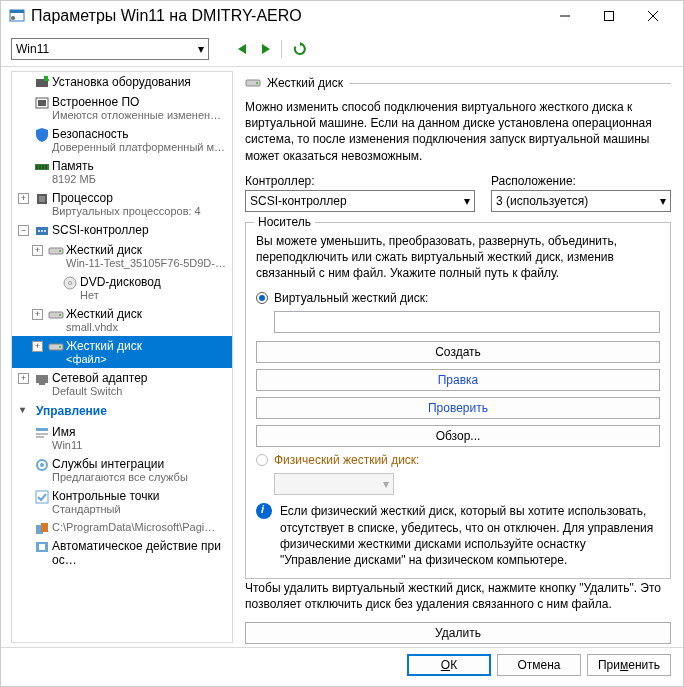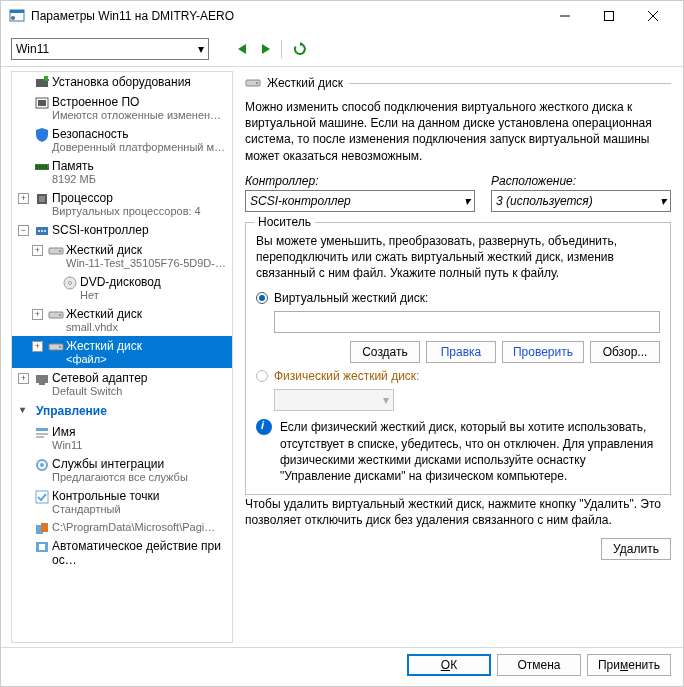--- a/index.html
+++ b/index.html
@@ -1,19 +1,19 @@
 <!DOCTYPE html>
 <html><head>
 <meta charset="utf-8">
 <style>
 * { box-sizing: border-box; margin: 0; padding: 0; font-family: "Segoe UI", Tahoma, sans-serif; font-size: 12px; }
 body { background: #fff; width: 684px; height: 687px; overflow: hidden; border: 1px solid #ccc; }
 .titlebar { height: 30px; display: flex; align-items: center; padding: 0 8px; }
 .titlebar .app-icon { width: 16px; height: 16px; margin-right: 6px; }
-.titlebar .title { flex: 1; font-size: 12px; color: #000; }
+.titlebar .title { flex: 1; font-size: 16px; color: #000; }
 .titlebar .win-btn { width: 44px; height: 30px; display: flex; align-items: center; justify-content: center; color: #000; }
 .toolbar { height: 36px; display: flex; align-items: center; border-bottom: 1px solid #d9d9d9; padding: 0 10px; gap: 6px; }
 .vm-select { width: 198px; height: 22px; border: 1px solid #7a7a7a; background: #fff; padding: 0 4px; display: flex; align-items: center; justify-content: space-between; }
 .nav-btn { width: 18px; height: 18px; display: flex; align-items: center; justify-content: center; }
 .content { display: flex; height: 580px; }
 .sidebar { width: 222px; border: 1px solid #d9d9d9; margin: 4px 0 4px 10px; overflow: hidden; }
 .sidebar-section { font-weight: 700; color: #0066cc; padding: 4px 6px 4px 24px; border-bottom: none; position: relative; }
 .sidebar-section::before { content: "▾"; position: absolute; left: 8px; color: #555; font-size: 10px; }
 .tree-item { padding: 3px 4px 3px 40px; position: relative; cursor: default; }
 .tree-item.lvl2 { padding-left: 54px; }
@@ -24,33 +24,33 @@
 .tree-item .sub { display: block; color: #6b6b6b; font-size: 11px; white-space: nowrap; overflow: hidden; text-overflow: ellipsis; }
 .tree-item .ticon { position: absolute; left: 22px; top: 3px; width: 16px; height: 16px; }
 .tree-item.lvl2 .ticon { left: 36px; }
 .tree-item.lvl3 .ticon { left: 50px; }
 .tree-item .expander { position: absolute; left: 6px; top: 5px; width: 11px; height: 11px; border: 1px solid #999; display: flex; align-items: center; justify-content: center; font-size: 9px; line-height: 1; color: #555; background: #fff; }
 .tree-item.lvl2 .expander { left: 20px; }
 .main { flex: 1; padding: 8px 12px 8px 12px; overflow: hidden; }
 .section-hdr { display: flex; align-items: center; gap: 6px; margin-bottom: 8px; }
 .section-hdr .line { flex: 1; height: 1px; background: #c0c0c0; }
 .desc { color: #000; line-height: 1.35; margin-bottom: 10px; }
-.row { display: flex; gap: 16px; margin-bottom: 10px; font-style: italic; }
+.row { display: flex; gap: 16px; margin-bottom: 10px; }
 .field { display: flex; flex-direction: column; gap: 2px; }
 .field label { font-size: 12px; }
 .select { height: 22px; border: 1px solid #7a7a7a; background: #fff; padding: 0 4px; display: flex; align-items: center; justify-content: space-between; }
 .groupbox { border: 1px solid #c0c0c0; position: relative; padding: 10px 10px 10px 10px; margin-bottom: 1px; }
 .groupbox > .legend { position: absolute; top: -8px; left: 8px; background: #fff; padding: 0 4px; color: #000; }
 .radio-row { display: flex; align-items: center; gap: 6px; margin: 6px 0; }
 .radio-row.disabled { color: #a16207; }
 .radio { width: 12px; height: 12px; border: 1px solid #555; border-radius: 50%; display: inline-flex; align-items: center; justify-content: center; }
 .radio.checked::after { content: ""; width: 6px; height: 6px; background: #0066cc; border-radius: 50%; }
 .radio.disabled { border-color: #bbb; }
 .textfield { height: 22px; border: 1px solid #abadb3; width: 100%; background: #fff; margin: 2px 0 8px 18px; width: calc(100% - 18px); }
-.btn-row { display: flex; gap: 6px; justify-content: flex-end; }
+.btn-row { display: flex; gap: 6px; justify-content: flex-end; flex-direction: column; }
 .btn, .dlg-btn { height: 22px; min-width: 70px; border: 1px solid #adadad; background: #fdfdfd; padding: 0 10px; display: inline-flex; align-items: center; justify-content: center; cursor: default; }
 .btn.disabled { color: #1d4ed8; }
 .info-row { display: flex; gap: 8px; margin-top: 8px; align-items: flex-start; }
 .info-icon { width: 16px; height: 16px; background: #0066d6; border-radius: 50%; flex-shrink: 0; position: relative; }
 .info-icon::after { content: "i"; color: #fff; font-weight: bold; font-style: italic; position: absolute; left: 5px; top: 0px; font-size: 11px; }
 .footer { height: 34px; border-top: 1px solid #d9d9d9; display: flex; align-items: center; justify-content: flex-end; gap: 6px; padding: 0 12px; }
 .dlg-btn { min-width: 84px; }
 .dlg-btn.default { border: 1px solid #0078d4; box-shadow: inset 0 0 0 1px #0078d4; }
 .phys-select { border: 1px solid #c8c8c8; background: #f5f5f5; height: 22px; width: 120px; display: flex; align-items: center; justify-content: space-between; padding: 0 4px; margin-left: 18px; color: #aaa; }
 svg { display: block; }

